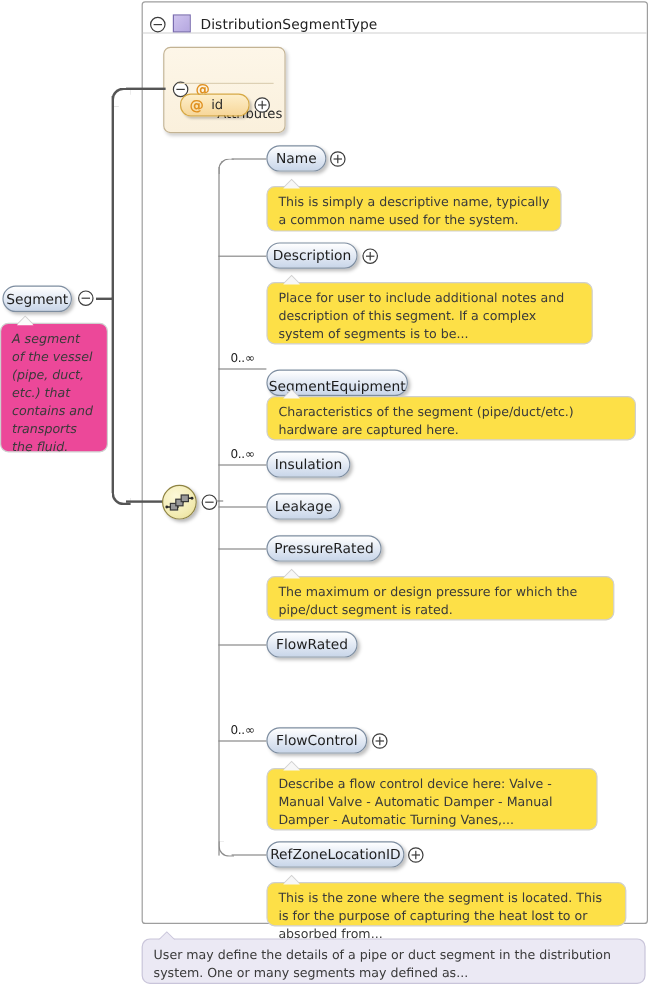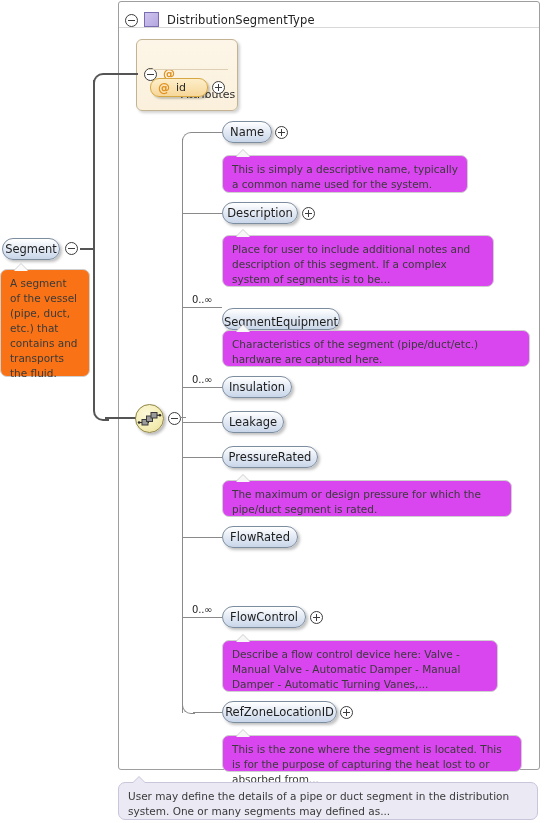--- a/index.html
+++ b/index.html
@@ -160,21 +160,21 @@
     font-size: 11.5px;
     color: #1d1d1d;
     white-space: nowrap;
   }
 
   
   .doc {
     position: absolute;
     border: 1px solid #cfcfcf;
     border-radius: 7px;
-    background: #d946ef;
+    background: #fde047;
     box-sizing: border-box;
     padding: 6px 9px 5px 9px;
     font-size: 10.5px;
     line-height: 15px;
     color: #3a3a3a;
   }
   .doc .notch,
   .doc .notch-in {
     position: absolute;
     width: 0; height: 0;
@@ -184,21 +184,21 @@
   .doc .notch {
     top: -7px; left: 13px;
     border-bottom: 7px solid #cfcfcf;
   }
   .doc .notch-in {
     top: -6px; left: 13px;
     border-bottom: 7px solid #f7f7f7;
   }
 
   
-  .doc.left-tip { background: #f97316; }
+  .doc.left-tip { background: #ec4899; font-style: italic; }
   .doc.left-tip .notch-in { border-bottom-color: #fbfbfb; }
 
   
   .doc.type-doc {
     background: #ebe9f4;
     border-color: #c9c5da;
   }
   .doc.type-doc .notch { border-bottom-color: #c9c5da; }
   .doc.type-doc .notch-in { border-bottom-color: #ebe9f4; }
 

